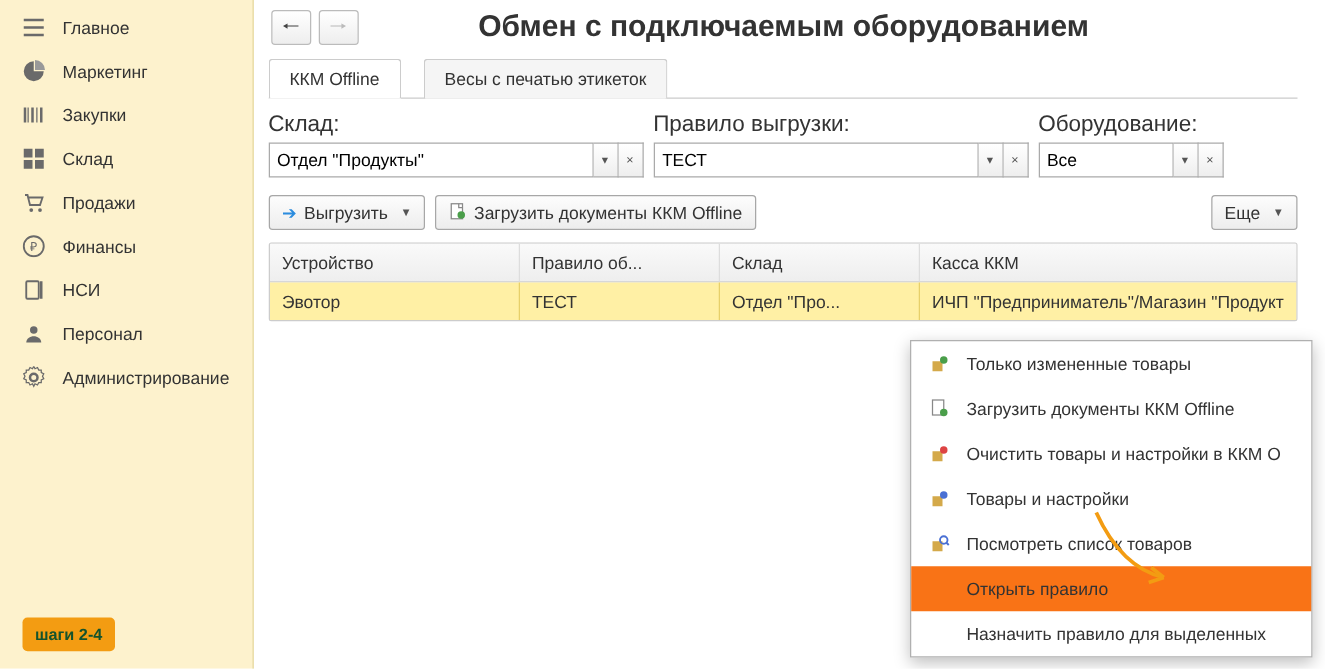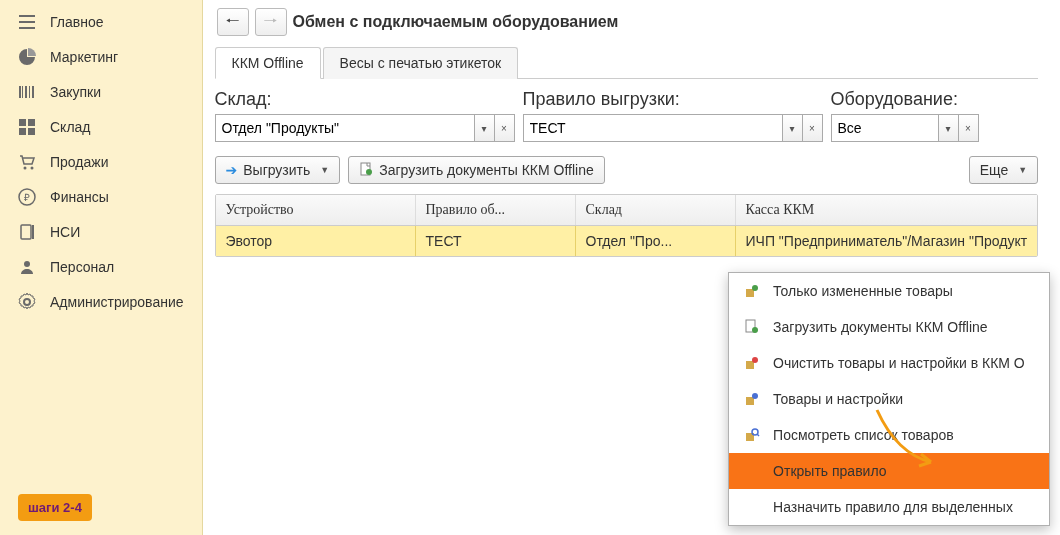--- a/index.html
+++ b/index.html
@@ -4,52 +4,52 @@
 <style>
 * { box-sizing: border-box; margin: 0; padding: 0; }
 body { font-family: Arial, sans-serif; font-size: 14px; color: #333; background: #fff; overflow: hidden; }
 .app { display: flex; height: 535px; width: 938px; }
 
 
 .sidebar { width: 218px; background: #fdf2cd; border-right: 1px solid #e5d89f; padding-top: 4px; position: relative; }
 .sb-item { display: flex; align-items: center; gap: 14px; height: 35px; padding: 0 18px; cursor: pointer; color: #333; }
 .sb-icon { width: 18px; height: 18px; display: flex; align-items: center; justify-content: center; color: #6a6a6a; }
 .sb-icon svg { width: 18px; height: 18px; fill: #6a6a6a; }
-.badge { position: absolute; bottom: 14px; left: 18px; background: #f39c12; color: #701a75; font-weight: bold; padding: 6px 10px; border-radius: 4px; font-size: 13px; }
+.badge { position: absolute; bottom: 14px; left: 18px; background: #f39c12; color: #14532d; font-weight: bold; padding: 6px 10px; border-radius: 4px; font-size: 13px; }
 
 
 .main { flex: 1; display: flex; flex-direction: column; padding: 0; position: relative; }
 .toolbar-top { display: flex; align-items: center; gap: 6px; padding: 8px 14px 6px; }
 .nav-btn { width: 32px; height: 28px; border: 1px solid #bbb; background: linear-gradient(#fff,#eee); border-radius: 3px; display: flex; align-items: center; justify-content: center; font-size: 16px; color: #444; cursor: pointer; }
 .nav-btn.disabled { color: #bbb; }
-.page-title { font-size: 16px; font-weight: bold; }
+.page-title { font-size: 24px; font-weight: bold; margin-left: 90px; }
 
 
 .tabs { display: flex; border-bottom: 1px solid #ccc; margin: 4px 12px 0; }
-.tab { padding: 7px 16px; border: 1px solid #ccc; border-bottom: none; background: #f5f5f5; border-radius: 3px 3px 0 0; cursor: pointer; margin-right: 2px; position: relative; top: 1px; }
+.tab { padding: 7px 16px; border: 1px solid #ccc; border-bottom: none; background: #f5f5f5; border-radius: 3px 3px 0 0; cursor: pointer; margin-right: 18px; position: relative; top: 1px; }
 .tab.active { background: #fff; border-bottom: 1px solid #fff; }
 
 
 .filters { display: flex; gap: 8px; padding: 10px 12px 0; }
 .filter { display: flex; flex-direction: column; gap: 4px; }
 .filter-label { font-size: 18px; }
 .combo { display: flex; height: 28px; }
 .combo-input { border: 1px solid #aaa; padding: 3px 6px; font-size: 14px; background: #fff; }
 .combo-btn { width: 20px; border: 1px solid #aaa; border-left: none; background: linear-gradient(#fff,#eee); display:flex; align-items: center; justify-content: center; font-size: 10px; cursor:pointer; color:#555; }
 
 
 .actions { display: flex; gap: 8px; padding: 14px 12px 10px; }
 .btn { display: inline-flex; align-items: center; gap: 6px; height: 28px; padding: 0 10px; border: 1px solid #a7a7a7; border-radius: 3px; background: linear-gradient(#fdfdfd,#ededed); cursor: pointer; font-size: 14px; }
 .btn .caret { font-size: 9px; color: #555; margin-left: 4px; }
 .spacer { flex: 1; }
 
 
 .table-wrap { margin: 0 12px; border: 1px solid #ccc; border-radius: 2px; }
 .thead, .trow { display: flex; }
-.thead { background: linear-gradient(#fafafa,#eee); border-bottom: 1px solid #ccc; font-family: Liberation Serif, serif; }
+.thead { background: linear-gradient(#fafafa,#eee); border-bottom: 1px solid #ccc; }
 .th, .td { padding: 7px 10px; border-right: 1px solid #ddd; overflow: hidden; white-space: nowrap; text-overflow: ellipsis; }
 .th:last-child, .td:last-child { border-right: none; }
 .c1 { width: 200px; } .c2 { width: 160px; } .c3 { width: 160px; } .c4 { flex: 1; }
 .trow.selected { background: #fff0a5; }
 .trow.selected .td { border-right-color: #e7d06a; }
 
 
 .ctx { position: absolute; top: 272px; right: 0; width: 322px; background: #fff; border: 1px solid #b0b0b0; box-shadow: 0 4px 12px rgba(0,0,0,.25); }
 .ctx-item { display: flex; align-items: center; gap: 12px; height: 36px; padding: 0 14px; cursor: pointer; }
 .ctx-item.highlight { background: #f97316; }

